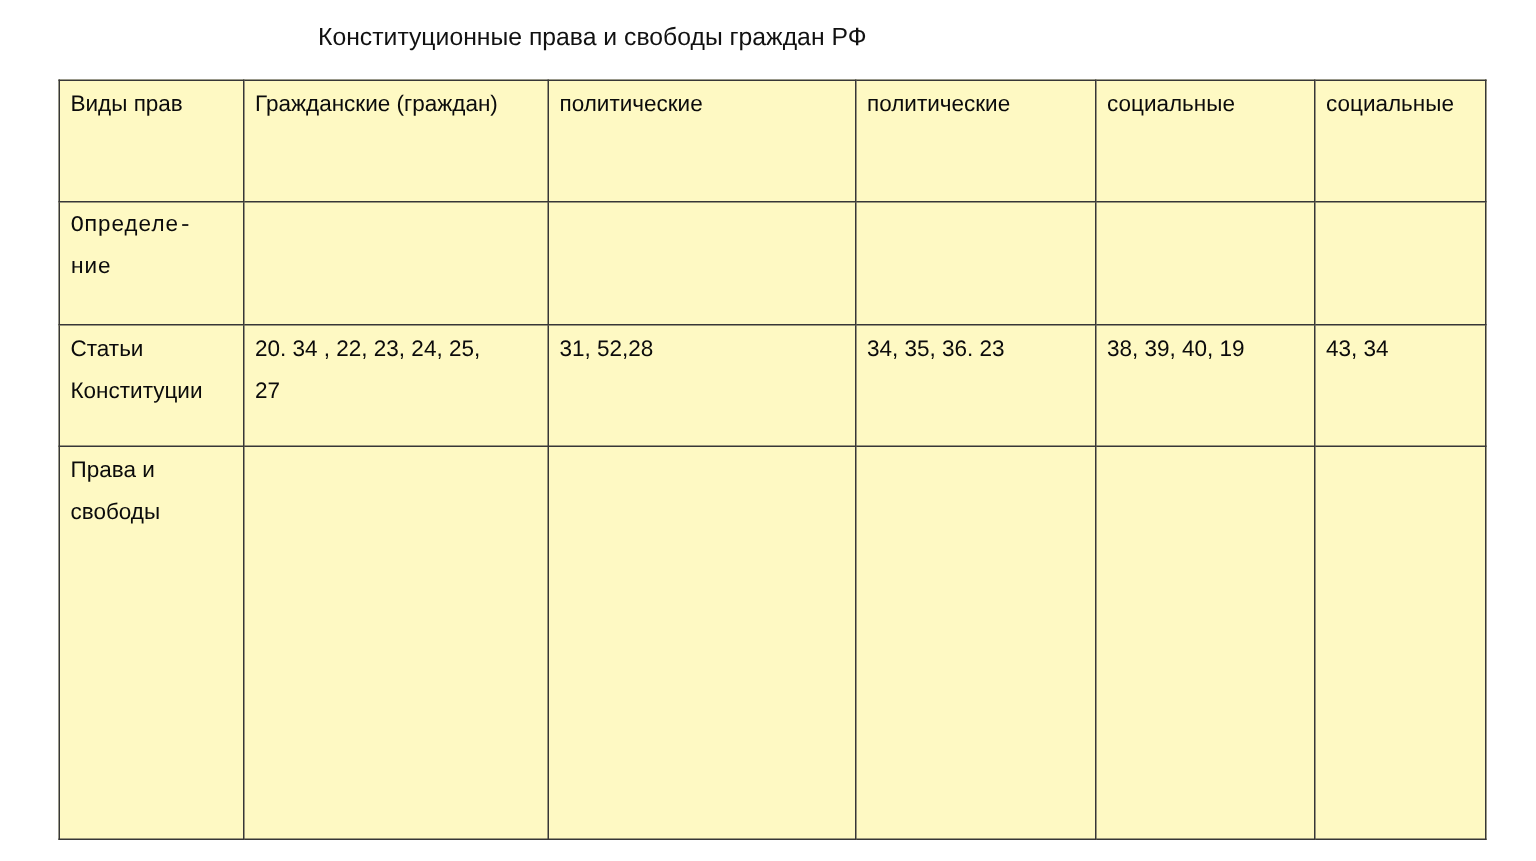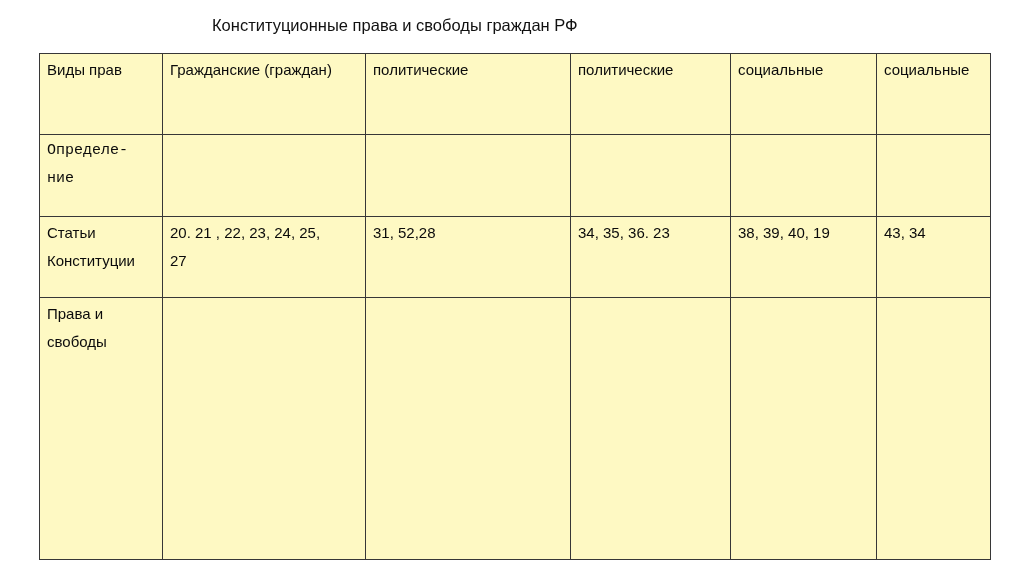--- a/index.html
+++ b/index.html
@@ -85,21 +85,21 @@
         <td></td>
         <td></td>
         <td></td>
         <td></td>
         <td></td>
       </tr>
 
       <tr class="r-articles">
         <td>Статьи
 Конституции</td>
-        <td>20. 21 , 22, 23, 24, 25,
+        <td>20. 34 , 22, 23, 24, 25,
 27</td>
         <td>31, 52,28</td>
         <td>34, 35, 36. 23</td>
         <td>38, 39, 40, 19</td>
         <td>43, 34</td>
       </tr>
 
       <tr class="r-rights">
         <td>Права и
 свободы</td>

